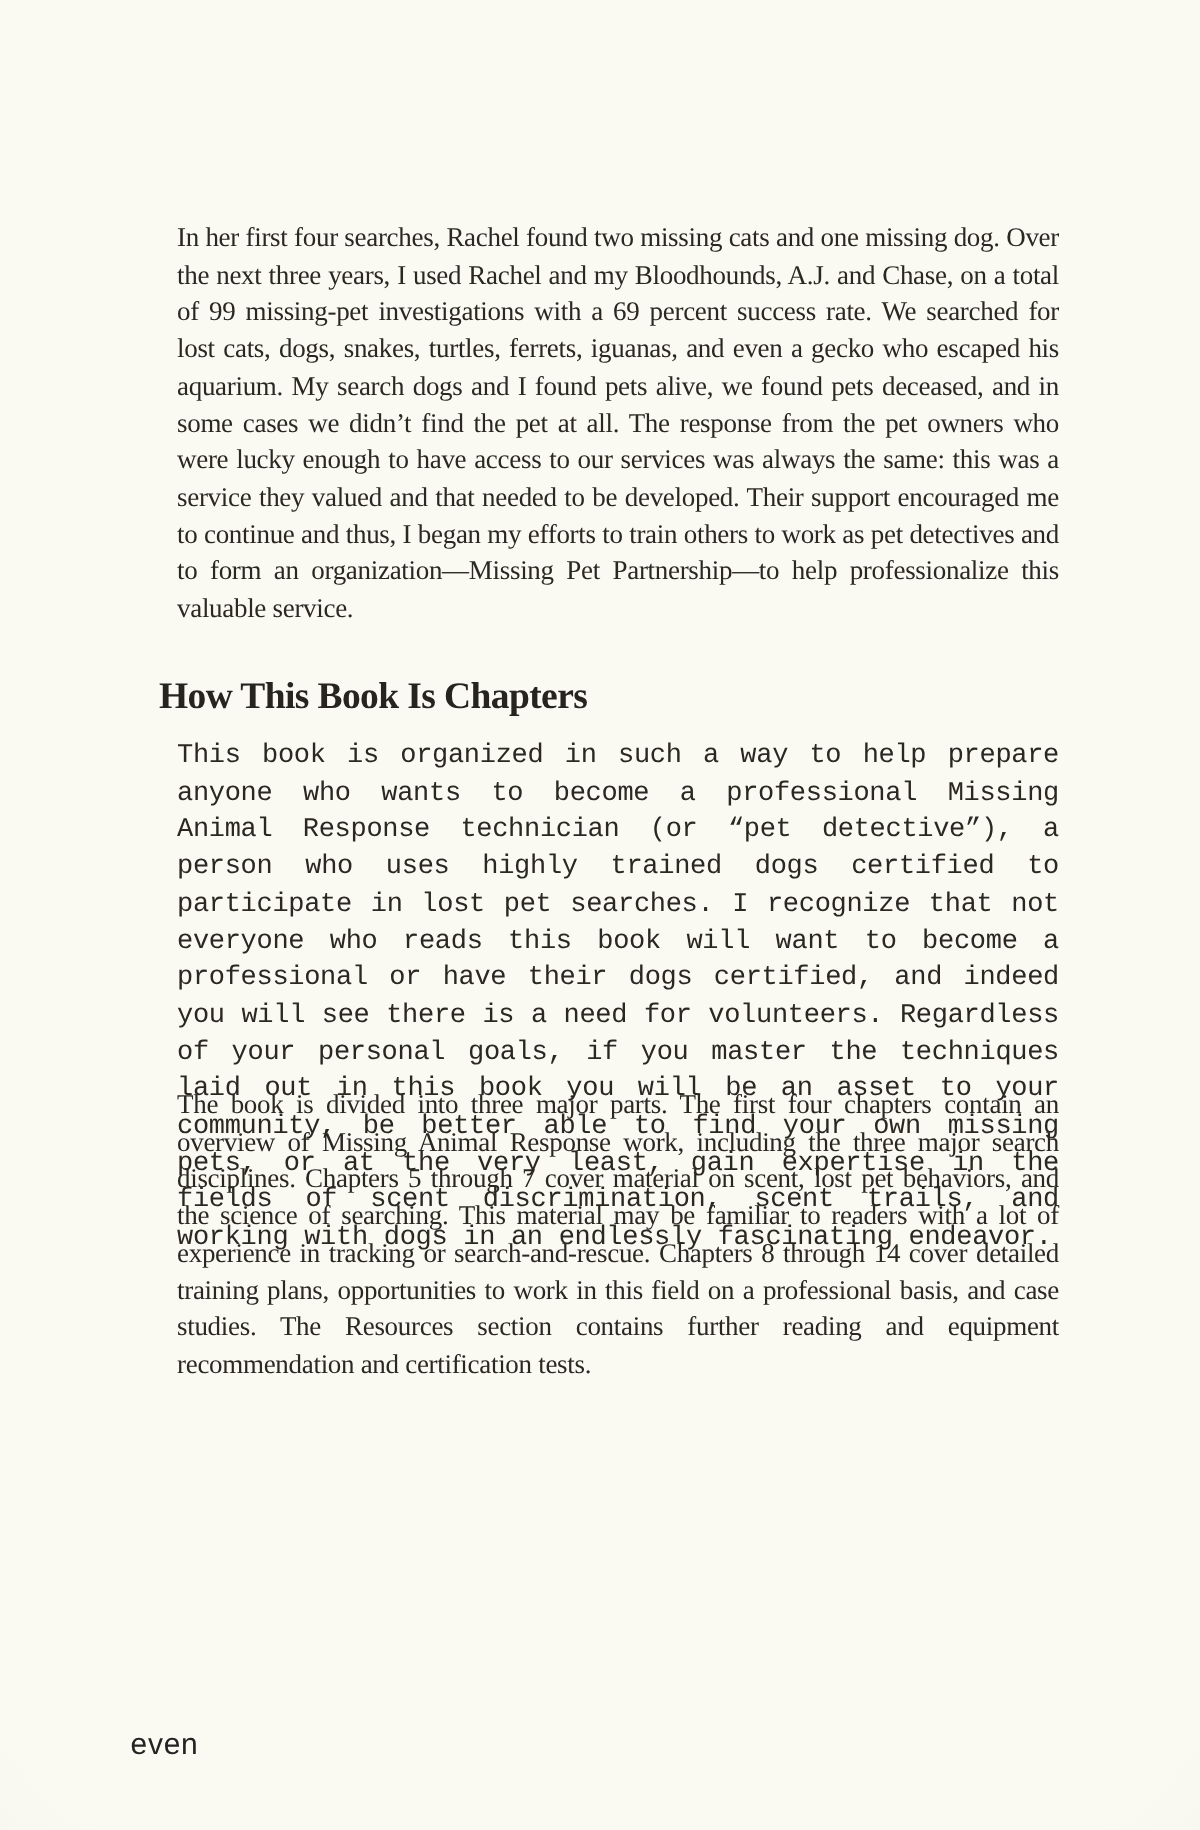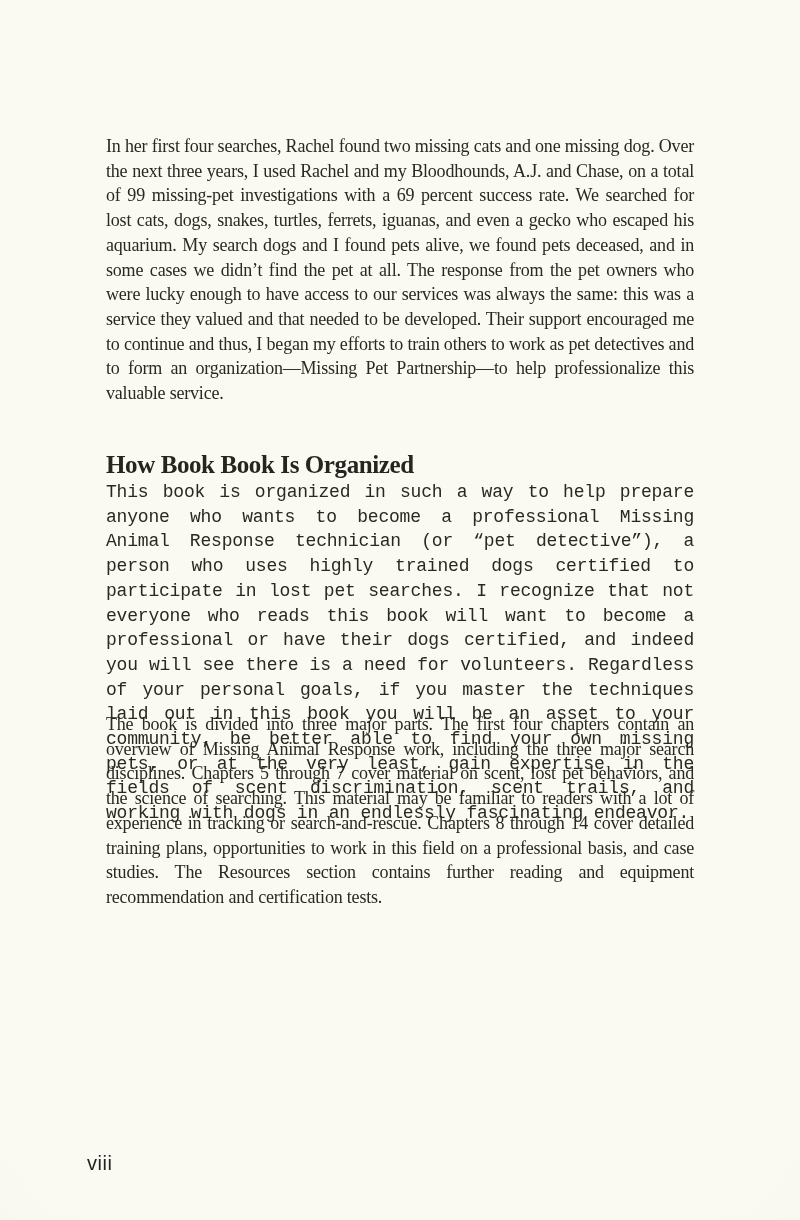--- a/index.html
+++ b/index.html
@@ -17,21 +17,21 @@
       rgba(255,255,255,0.0) 60%, rgba(205,204,192,0.28) 100%);
   }
   .page {
     position: absolute;
     inset: 0;
   }
   .body-para {
     position: absolute;
     left: 106px;
     width: 588px;
-    margin: 0;
+    margin: 12px;
     font-family: "Liberation Serif", "DejaVu Serif", serif;
     font-size: 18px;
     line-height: 24.7px;
     letter-spacing: -0.2px;
     color: #2b2822;
     text-align: justify;
     hyphens: none;
     -webkit-hyphens: none;
   }
   .para-1 { top: 134px; }
@@ -62,21 +62,21 @@
     color: #232323;
   }
 </style>
 </head>
 <body>
 
 <div class="page">
 
   <p class="body-para para-1">In her first four searches, Rachel found two missing cats and one missing dog. Over the next three years, I used Rachel and my Bloodhounds, A.J. and Chase, on a total of 99 missing-pet investigations with a 69 percent success rate. We searched for lost cats, dogs, snakes, turtles, ferrets, iguanas, and even a gecko who escaped his aquarium. My search dogs and I found pets alive, we found pets deceased, and in some cases we didn’t find the pet at all. The response from the pet owners who were lucky enough to have access to our services was always the same: this was a service they valued and that needed to be developed. Their support encouraged me to continue and thus, I began my efforts to train others to work as pet detectives and to form an organization—Missing Pet Partnership—to help professionalize this valuable service.</p>
 
-  <h2 class="section-heading">How Book Book Is Organized</h2>
+  <h2 class="section-heading">How This Book Is Chapters</h2>
 
   <p class="body-para para-2">This book is organized in such a way to help prepare anyone who wants to become a professional Missing Animal Response technician (or “pet detective”), a person who uses highly trained dogs certified to participate in lost pet searches. I recognize that not everyone who reads this book will want to become a professional or have their dogs certified, and indeed you will see there is a need for volunteers. Regardless of your personal goals, if you master the techniques laid out in this book you will be an asset to your community, be better able to find your own missing pets, or at the very least, gain expertise in the fields of scent discrimination, scent trails, and working with dogs in an endlessly fascinating endeavor.</p>
 
   <p class="body-para para-3">The book is divided into three major parts. The first four chapters contain an overview of Missing Animal Response work, including the three major search disciplines. Chapters 5 through 7 cover material on scent, lost pet behaviors, and the science of searching. This material may be familiar to readers with a lot of experience in tracking or search-and-rescue. Chapters 8 through 14 cover detailed training plans, opportunities to work in this field on a professional basis, and case studies. The Resources section contains further reading and equipment recommendation and certification tests.</p>
 
-  <div class="folio">viii</div>
+  <div class="folio">even</div>
 
 </div>
 
 </body></html>

